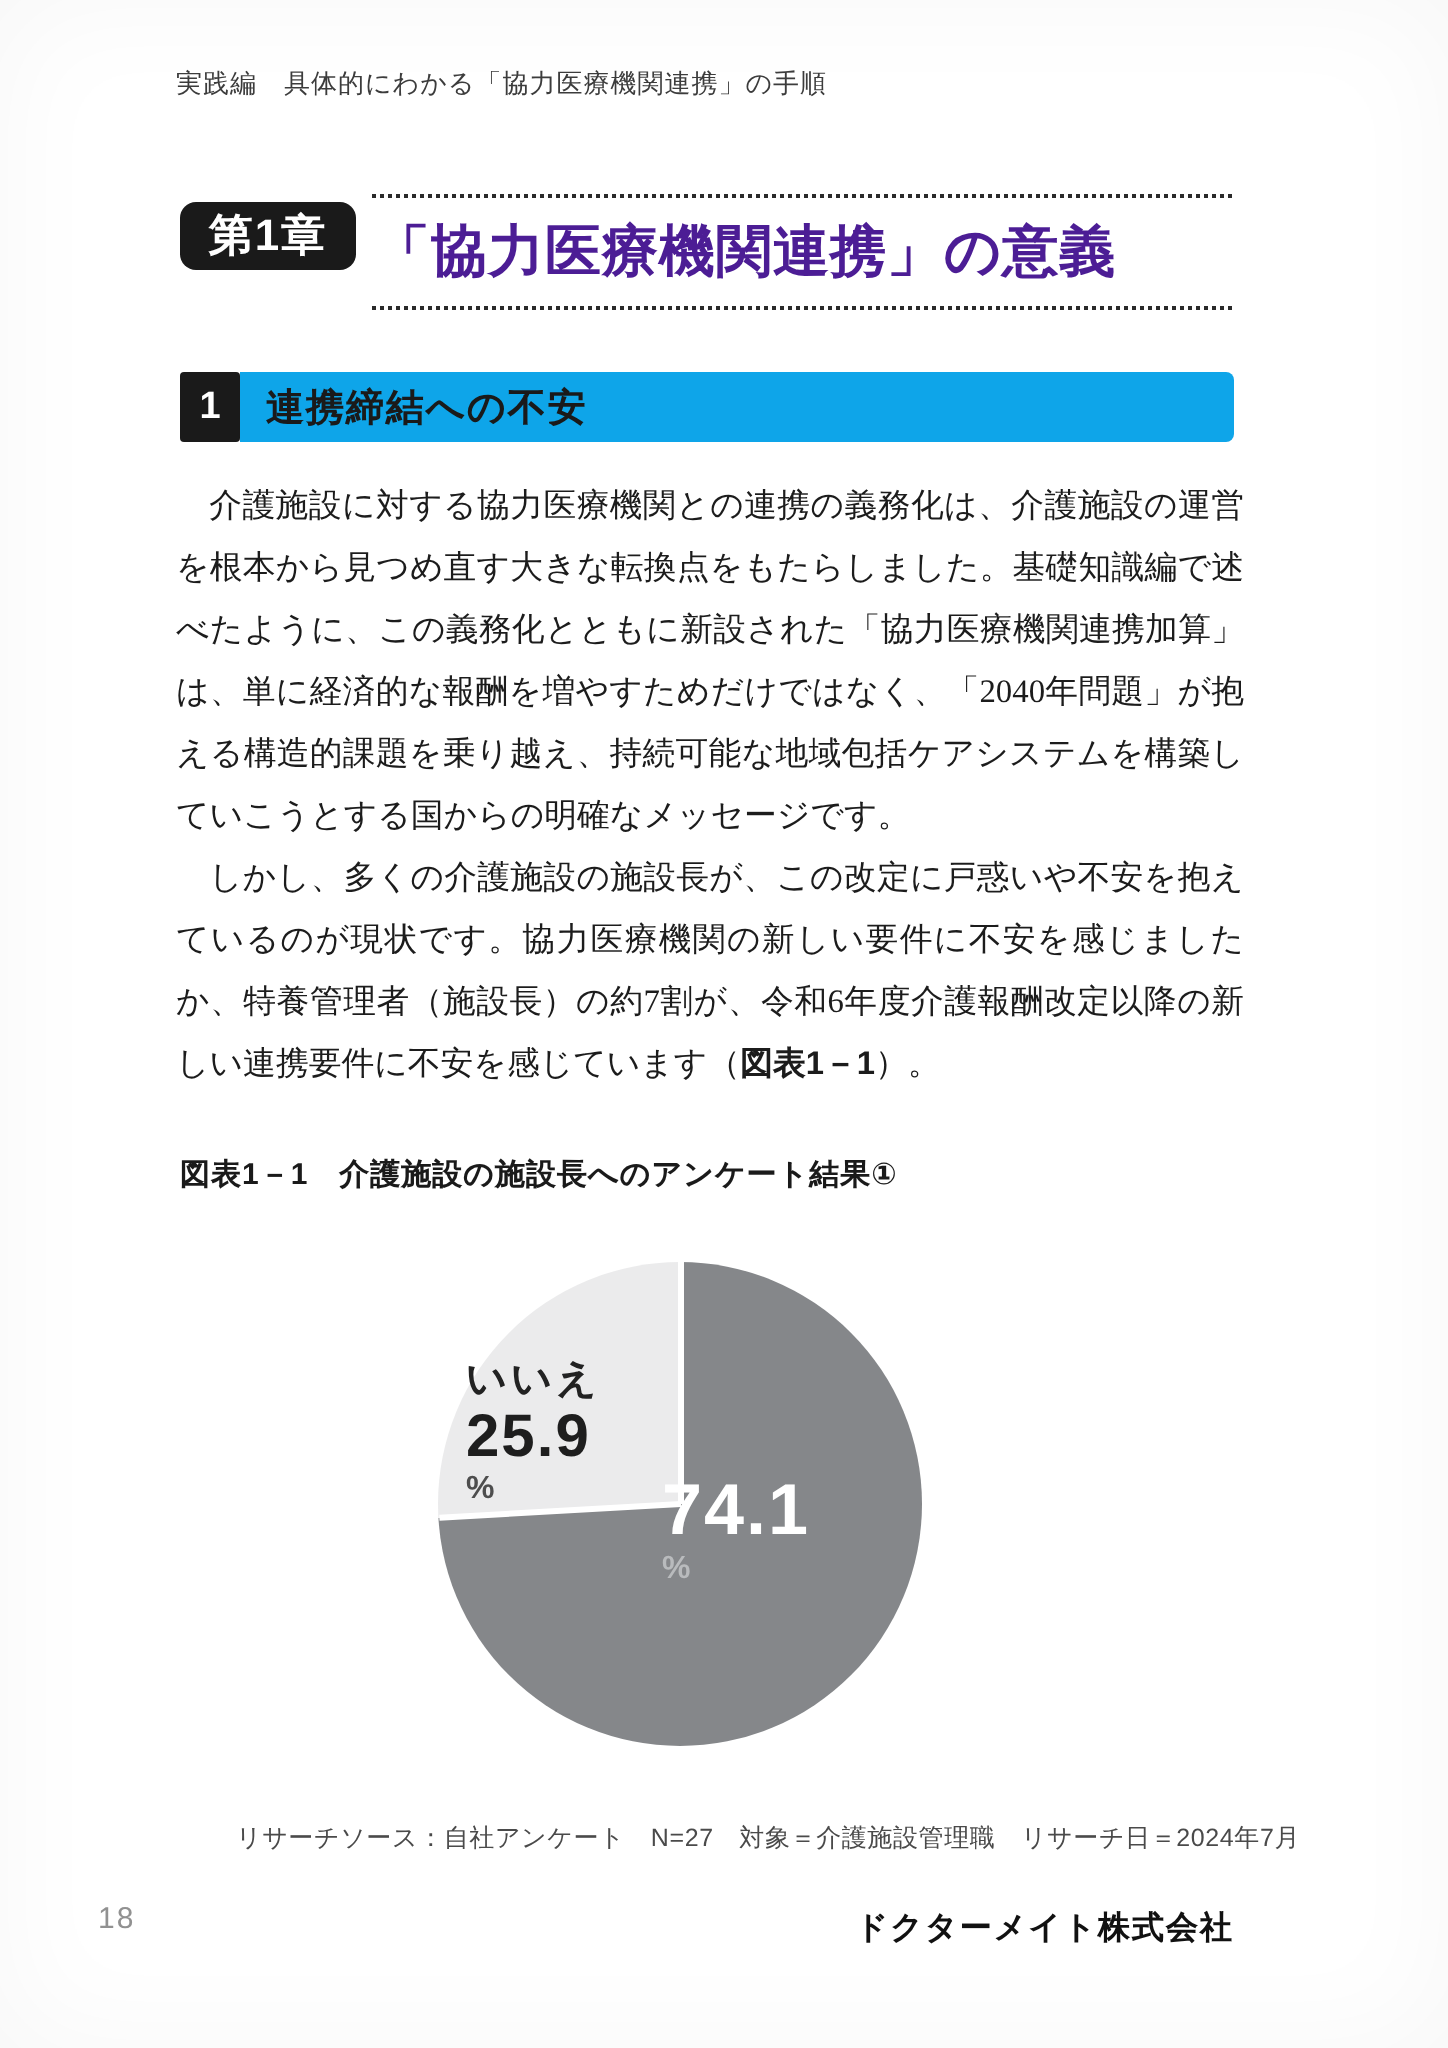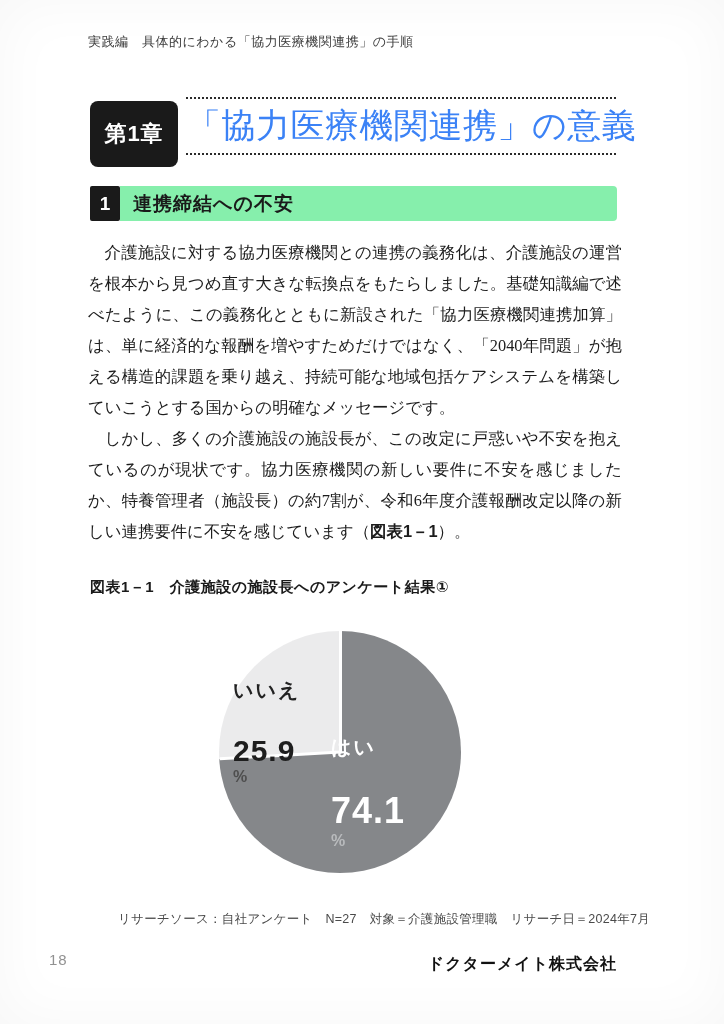--- a/index.html
+++ b/index.html
@@ -12,47 +12,47 @@
 
   
   .running-header {
     position:absolute; left:88px; top:33px;
     font-size:13px; color:#3c3c3c; letter-spacing:0.5px;text-align:right;
   }
 
   
   .chapter { position:absolute; left:90px; top:97px; width:527px; height:58px; }
   .chapter-num {
-    position:absolute; left:0; top:4px; width:88px; height:66px;
+    position:absolute; left:0; top:4px; width:88px; height:34px;
     background:#1a1a1a; color:#ffffff; border-radius:8px;
     font-size:22px; font-weight:bold;
     display:flex; align-items:center; justify-content:center; letter-spacing:1px;
   }
   .chapter-title-wrap { position:absolute; left:96px; right:0; top:0; bottom:0; }
   .dotted {
     position:absolute; left:0; right:0; height:2px;
     background:repeating-linear-gradient(90deg,#2a2a2a 0 2px,transparent 2px 4px);
   }
   .dotted.top { top:0; }
   .dotted.bottom { bottom:0; }
   .chapter-title {
     position:absolute; left:1px; top:50%; transform:translateY(-50%);
-    font-size:34px; font-weight:normal; color:#3b82f6; letter-spacing:0.5px; white-space:nowrap;
+    font-size:28px; font-weight:bold; color:#4c1d95; letter-spacing:0.5px; white-space:nowrap;
   }
 
   
   .section { position:absolute; left:90px; top:186px; width:527px; height:35px; }
   .section-num {
     position:absolute; left:0; top:0; width:30px; height:35px;
     background:#1a1a1a; color:#ffffff; font-size:19px; font-weight:bold;
     display:flex; align-items:center; justify-content:center; border-radius:2px;
   }
   .section-title {
     position:absolute; left:30px; right:0; top:0; bottom:0;
-    background:#86efac; border-radius:0 4px 4px 0;
+    background:#0ea5e9; border-radius:0 4px 4px 0;
     display:flex; align-items:center; padding-left:13px;
     font-size:19px; font-weight:bold; color:#1a1a1a; letter-spacing:1px;
   }
 
   
   .body-text {
     position:absolute; left:88px; top:237px; width:534px;
     font-family:"Liberation Serif","DejaVu Serif",serif;
     font-size:16.4px; line-height:31px; color:#1c1c1c;
     text-align:justify;
@@ -72,21 +72,21 @@
   .pie-wrap {
     position:absolute; left:219px; top:631px; width:242px; height:242px;
     border-radius:50%;
   }
   .pie-divider {
     position:absolute; left:calc(50% - 1.5px); bottom:50%;
     width:3px; height:50%; transform-origin:50% 100%;
   }
   .pie-label { position:absolute; text-align:left; z-index:2; }
   .pl-name  { font-size:20px; font-weight:600; letter-spacing:2px; line-height:1.2; }
-  .pl-value { font-size:30px; font-weight:800; line-height:1.1; letter-spacing:1px;margin-top:32px; }
+  .pl-value { font-size:30px; font-weight:800; line-height:1.1; letter-spacing:1px; }
   .pl-pct   { font-size:16px; font-weight:600; line-height:1.2; }
   .label-no  { left:14px; top:47px; width:110px; color:#222222; }
   .label-no .pl-value { color:#1e1e1e; }
   .label-no .pl-pct   { color:#4e4e4e; }
   .label-yes { left:112px; top:104px; width:124px; color:#ffffff; }
   .label-yes .pl-value { font-size:36px; color:#ffffff; }
   .label-yes .pl-pct   { color:#b9bbbd; }
 
   .fig-source {
     position:absolute; left:118px; top:882px;
@@ -130,21 +130,20 @@
 
   <div class="fig-caption">図表1－1　介護施設の施設長へのアンケート結果①</div>
 
   <div class="pie-wrap" style="background: conic-gradient(rgb(133, 135, 138) 0deg, rgb(133, 135, 138) 266.76deg, rgb(235, 235, 236) 266.76deg, rgb(235, 235, 236) 360deg);">
     <div class="pie-label label-no">
       <div class="pl-name">いいえ</div>
       <div class="pl-value">25.9</div>
       <div class="pl-pct">%</div>
     </div>
     <div class="pie-label label-yes">
-      <div class="pl-name">はい</div>
       <div class="pl-value">74.1</div>
       <div class="pl-pct">%</div>
     </div>
   <div class="pie-divider" style="background: rgb(255, 255, 255); transform: rotate(0deg);"></div>
       <div class="pie-divider" style="background: rgb(255, 255, 255); transform: rotate(266.76deg);"></div>
     </div>
 
   <div class="fig-source">リサーチソース：自社アンケート　N=27　対象＝介護施設管理職　リサーチ日＝2024年7月</div>
   <div class="fig-company">ドクターメイト株式会社</div>
 

